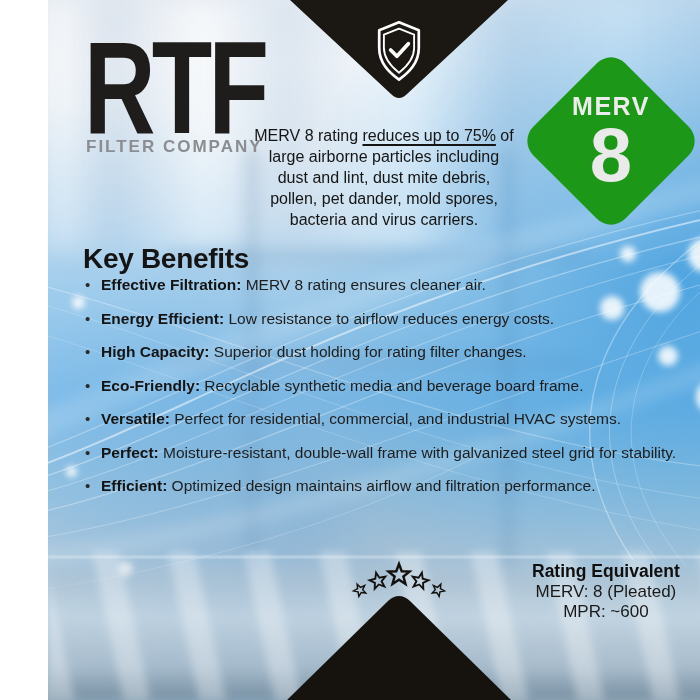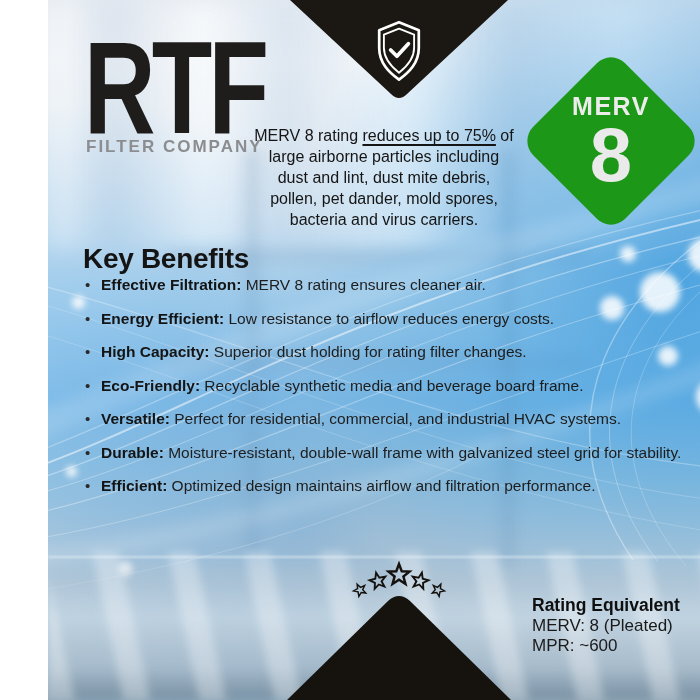--- a/index.html
+++ b/index.html
@@ -58,21 +58,21 @@
   .badge-num{font-size:76px;font-weight:700;color:#eaeaea;line-height:.85;margin-top:4px;}
   
   .kb-heading{left:35px;top:224px;font-size:28px;font-weight:700;color:#141414;letter-spacing:-.3px;}
   .kb-list{left:36px;top:268px;width:620px;margin:0;padding:0;list-style:none;}
   .kb-list li{position:relative;padding-left:17px;font-size:15.5px;line-height:33.5px;color:#1d1d1d;}
   .kb-list .dot{position:absolute;left:1px;top:0;font-size:15px;color:#2a2a2a;}
   .kb-list .bl{font-weight:700;color:#141414;}
   
   .stars-svg{left:280px;top:550px;}
   .peak-svg{left:0;top:585px;}
-  .rating{left:484px;top:594px;}
+  .rating{left:484px;top:560px;text-align:center;}
   .rating-title{font-size:17.5px;font-weight:700;color:#0f0f0f;line-height:22px;}
   .rating-line{font-size:17px;color:#1a1a1a;line-height:19.5px;}
 </style>
 </head>
 <body>
 
 <div class="stage" style="--green: #1d9717; --banner: #1b1713; --text: #1b1b1b; --gray: #8b8d90;">
 
   <div class="abs win-glow"></div>
   <div class="abs mullion m1"></div>
@@ -145,21 +145,21 @@
     </div>
   </div>
 
   <h1 class="abs kb-heading">Key Benefits</h1>
   <ul class="abs kb-list">
     <li><span class="dot">•</span><span class="bl">Effective Filtration:</span><span> MERV 8 rating ensures cleaner air.</span></li>
     <li><span class="dot">•</span><span class="bl">Energy Efficient:</span><span> Low resistance to airflow reduces energy costs.</span></li>
     <li><span class="dot">•</span><span class="bl">High Capacity:</span><span> Superior dust holding for rating filter changes.</span></li>
     <li><span class="dot">•</span><span class="bl">Eco-Friendly:</span><span> Recyclable synthetic media and beverage board frame.</span></li>
     <li><span class="dot">•</span><span class="bl">Versatile:</span><span> Perfect for residential, commercial, and industrial HVAC systems.</span></li>
-    <li><span class="dot">•</span><span class="bl">Durable:</span><span> Moisture-resistant, double-wall frame with galvanized steel grid for stability.</span></li>
+    <li><span class="dot">•</span><span class="bl">Perfect:</span><span> Moisture-resistant, double-wall frame with galvanized steel grid for stability.</span></li>
     <li><span class="dot">•</span><span class="bl">Efficient:</span><span> Optimized design maintains airflow and filtration performance.</span></li>
   </ul>
 
   <svg class="abs stars-svg" width="140" height="55" viewBox="280 550 140 55">
     <defs>
       <path id="star" d="M0,-10 L2.47,-3.4 L9.51,-3.09 L3.99,1.3 L5.88,8.09 L0,4.2 L-5.88,8.09 L-3.99,1.3 L-9.51,-3.09 L-2.47,-3.4 Z" fill="none" stroke="#14110e" stroke-width="2.2" stroke-linejoin="miter"></path>
     </defs>
     <g>
         <use href="#star" transform="translate(312,590) rotate(-26) scale(0.65)"></use>
       </g>

